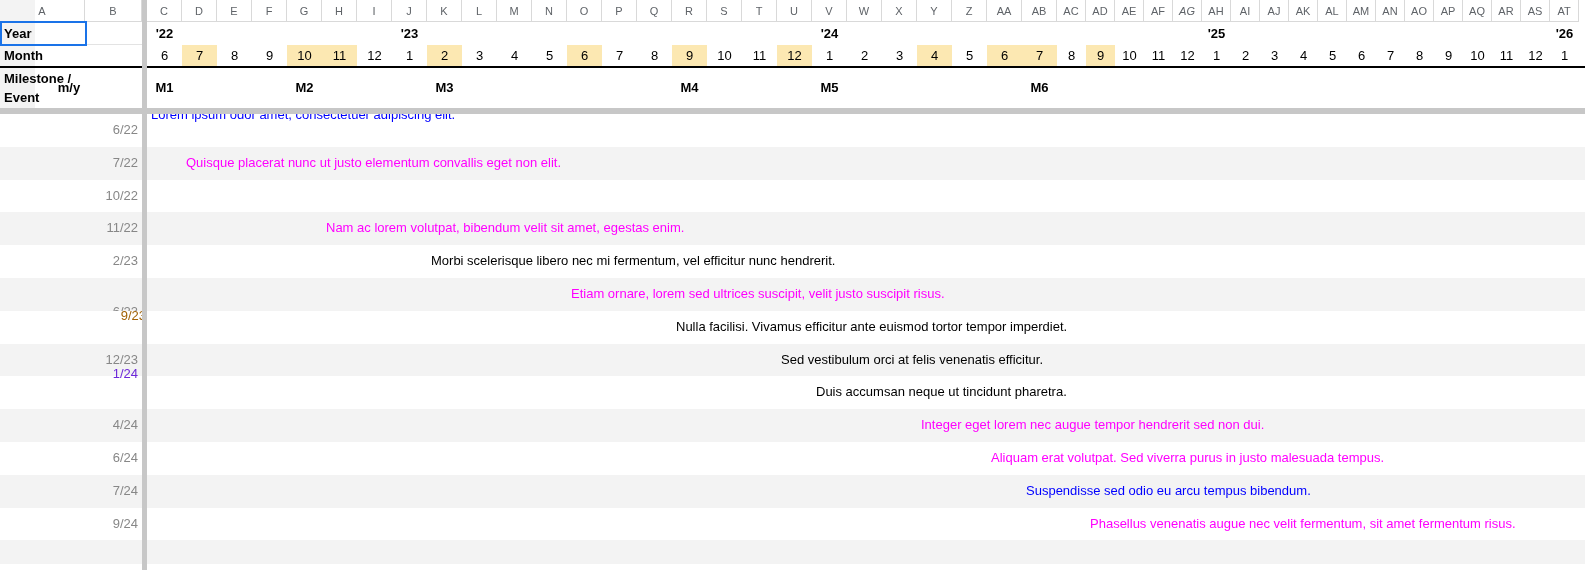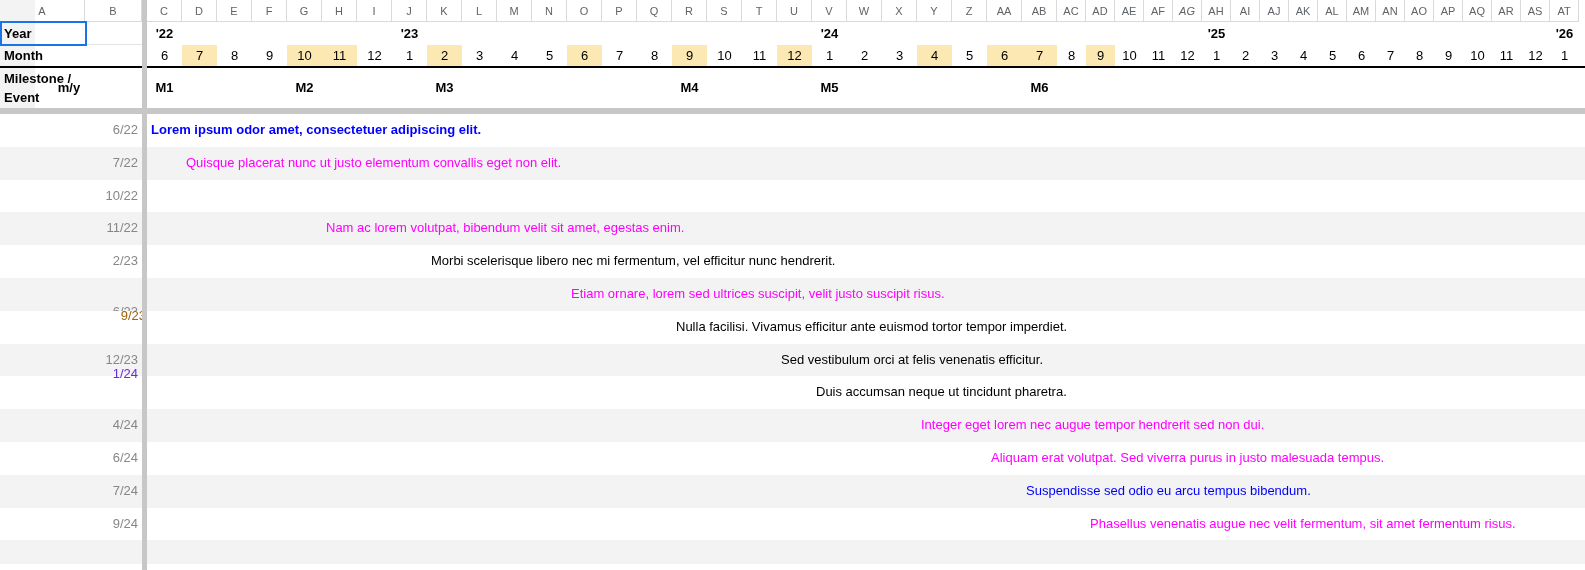--- a/index.html
+++ b/index.html
@@ -131,21 +131,21 @@
       <div class="ycell" style="left: 1550px; top: 22px; width: 29px; height: 23px; line-height: 23px;">'26</div>
       <div class="mcell" style="left: 1550px; top: 45px; width: 29px; height: 21px; line-height: 21px; background: transparent;">1</div>
       <div class="mslabel" style="left: 147px; top: 68px; width: 35px; height: 40px; line-height: 40px;">M1</div>
       <div class="mslabel" style="left: 287px; top: 68px; width: 35px; height: 40px; line-height: 40px;">M2</div>
       <div class="mslabel" style="left: 427px; top: 68px; width: 35px; height: 40px; line-height: 40px;">M3</div>
       <div class="mslabel" style="left: 672px; top: 68px; width: 35px; height: 40px; line-height: 40px;">M4</div>
       <div class="mslabel" style="left: 812px; top: 68px; width: 35px; height: 40px; line-height: 40px;">M5</div>
       <div class="mslabel" style="left: 1022px; top: 68px; width: 35px; height: 40px; line-height: 40px;">M6</div>
       <div class="band" style="top: 114px; height: 32.8px; background: rgb(255, 255, 255);"></div>
       <div class="evdate" style="top: 114px; height: 32.8px; line-height: 32.8px; color: rgb(135, 135, 135);">6/22</div>
-      <div class="evtext" style="left: 151px; top: 114px; height: 32.8px; line-height: 32.8px; color: rgb(0, 0, 255); font-weight: bold;">Lorem ipsum odor amet, consectetuer adipiscing elit.</div>
+      <div class="evtext" style="left: 151px; top: 99px; height: 32.8px; line-height: 32.8px; color: rgb(0, 0, 255);">Lorem ipsum odor amet, consectetuer adipiscing elit.</div>
       <div class="band" style="top: 146.8px; height: 32.8px; background: rgb(243, 243, 243);"></div>
       <div class="evdate" style="top: 146.8px; height: 32.8px; line-height: 32.8px; color: rgb(135, 135, 135);">7/22</div>
       <div class="evtext" style="left: 186px; top: 146.8px; height: 32.8px; line-height: 32.8px; color: rgb(255, 0, 255);">Quisque placerat nunc ut justo elementum convallis eget non elit.</div>
       <div class="band" style="top: 179.6px; height: 32.8px; background: rgb(255, 255, 255);"></div>
       <div class="evdate" style="top: 179.6px; height: 32.8px; line-height: 32.8px; color: rgb(135, 135, 135);">10/22</div>
       <div class="band" style="top: 212.4px; height: 32.8px; background: rgb(243, 243, 243);"></div>
       <div class="evdate" style="top: 212.4px; height: 32.8px; line-height: 32.8px; color: rgb(135, 135, 135);">11/22</div>
       <div class="evtext" style="left: 326px; top: 212.4px; height: 32.8px; line-height: 32.8px; color: rgb(255, 0, 255);">Nam ac lorem volutpat, bibendum velit sit amet, egestas enim.</div>
       <div class="band" style="top: 245.2px; height: 32.8px; background: rgb(255, 255, 255);"></div>
       <div class="evdate" style="top: 245.2px; height: 32.8px; line-height: 32.8px; color: rgb(135, 135, 135);">2/23</div>

